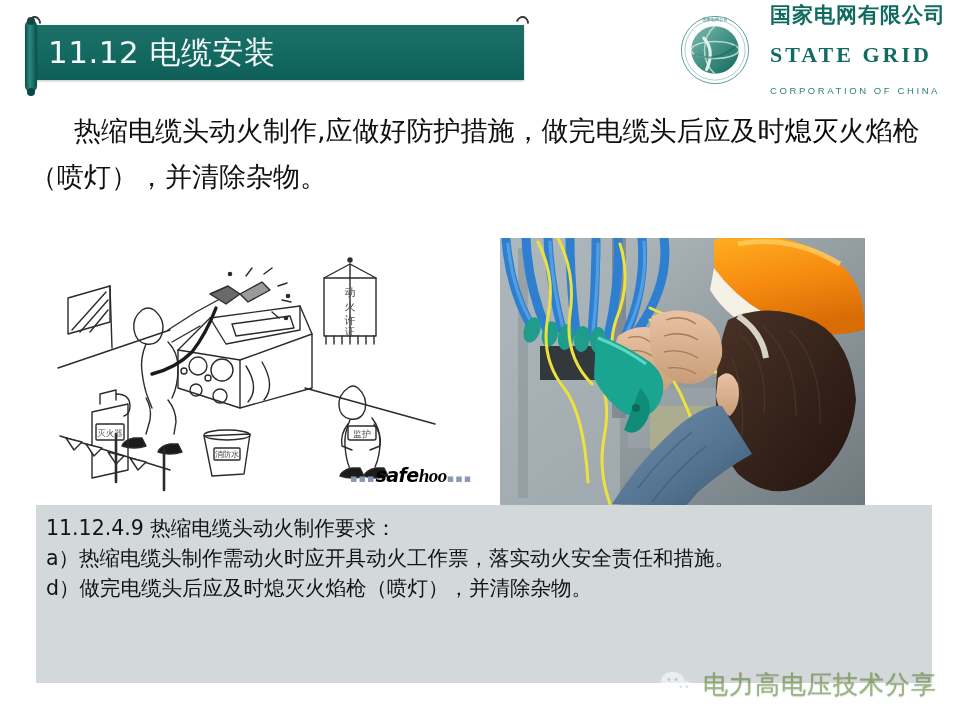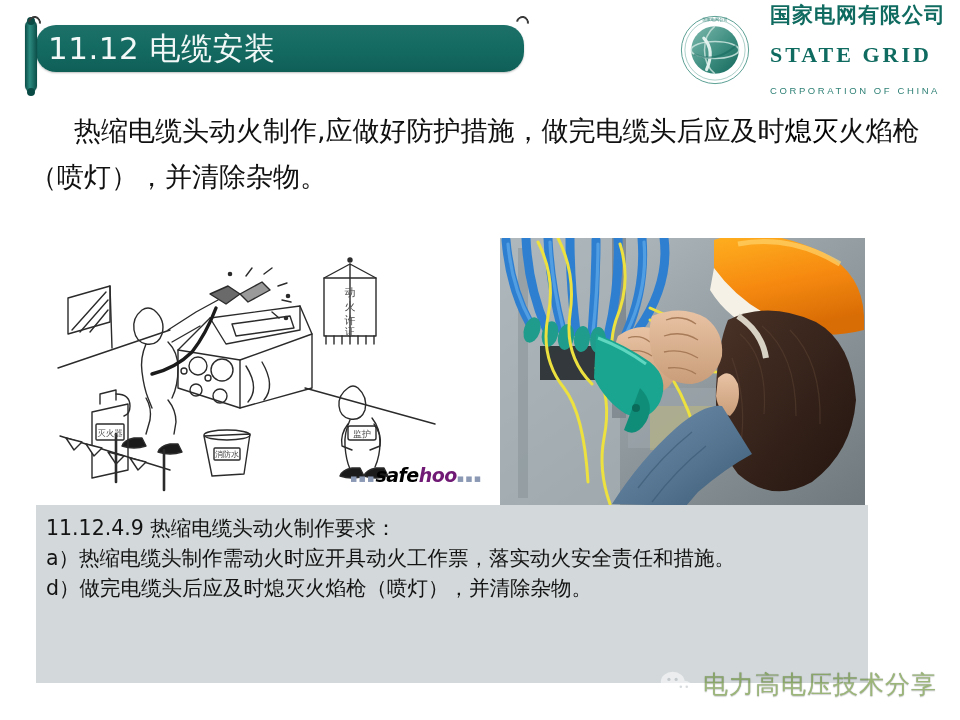--- a/index.html
+++ b/index.html
@@ -14,24 +14,23 @@
     overflow: hidden;
     font-family: "Liberation Sans", "DejaVu Sans", sans-serif;
   }
 
   
   #title-banner {
     position: absolute;
     left: 36px;
     top: 25px;
     width: 488px;
-    height: 47px;
+    height: 55px;
     background: linear-gradient(180deg, #1d7068 0%, #146b62 45%, #0f5f57 100%);
     box-shadow: 0 1px 2px rgba(0,0,0,0.25);
-    border-radius: 20px;
   }
   #title-text {
     position: absolute;
     left: 12px;
     top: 50%;
     transform: translateY(-52%);
     color: #f2f8f7;
     font-size: 31px;
     line-height: 1;
     letter-spacing: 0.5px;
@@ -154,41 +153,41 @@
     left: 300px;
     top: 228px;
     font-size: 19px;
     font-weight: bold;
     font-style: italic;
     letter-spacing: -0.5px;
     font-family: "DejaVu Sans", "Liberation Sans", sans-serif;
     line-height: 1;
   }
   .sh-blue { color: #000000; }
-  .sh-red  { color: #701a75; }
+  .sh-red  { color: #000000; font-family: Liberation Serif, serif; }
   .sh-dots { color: #8b99b5; font-size: 11px; letter-spacing: 1px; }
 
   
   #photo-frame {
     position: absolute;
     left: 500px;
     top: 238px;
     width: 365px;
     height: 268px;
     overflow: hidden;
     background: #9aa3a8;
   }
   #photo-svg { display: block; width: 365px; height: 268px; }
 
   
   #note-box {
     position: absolute;
     left: 36px;
     top: 505px;
-    width: 832px;
+    width: 896px;
     height: 178px;
     background: #d3d8da;
   }
   #note-inner {
     padding: 9px 0 0 10px;
     color: #141414;
     font-size: 20.5px;
     line-height: 1.46;
     font-family: "DejaVu Sans", "Liberation Sans", sans-serif;
   }

